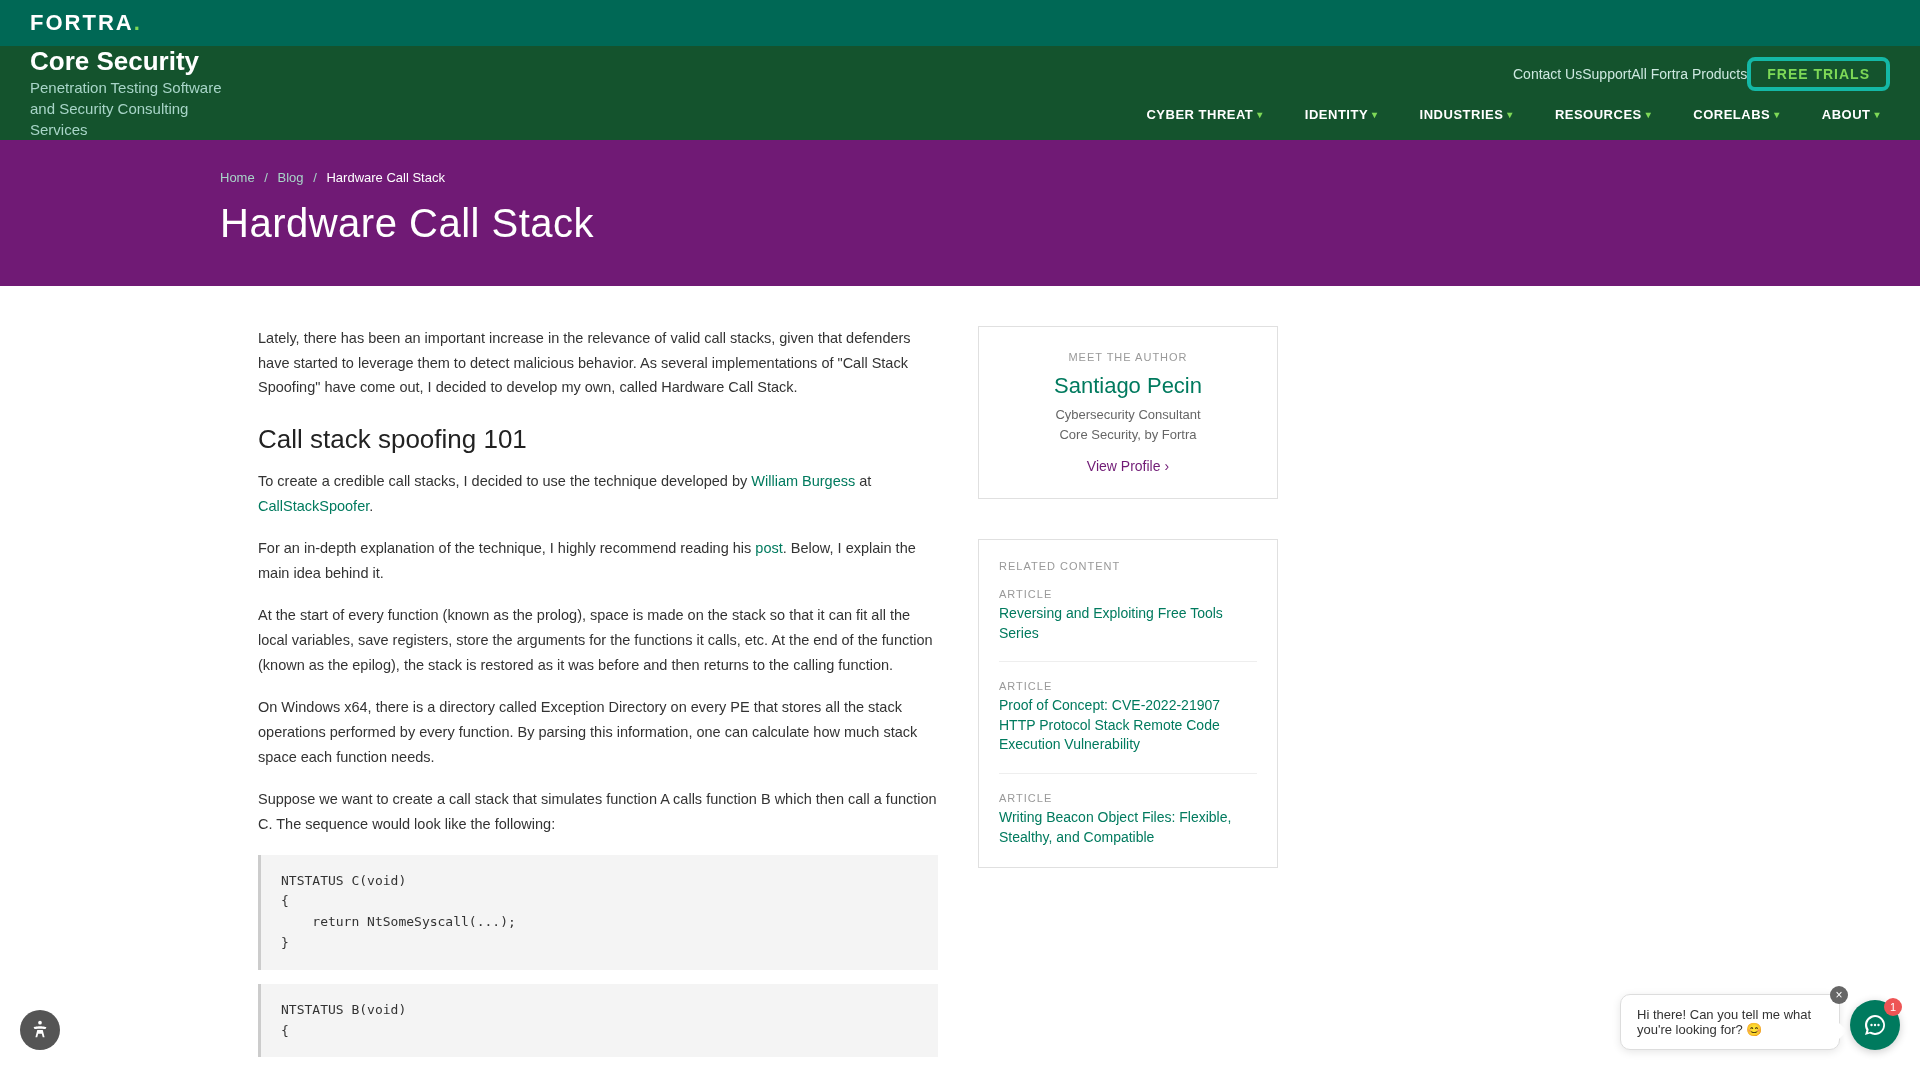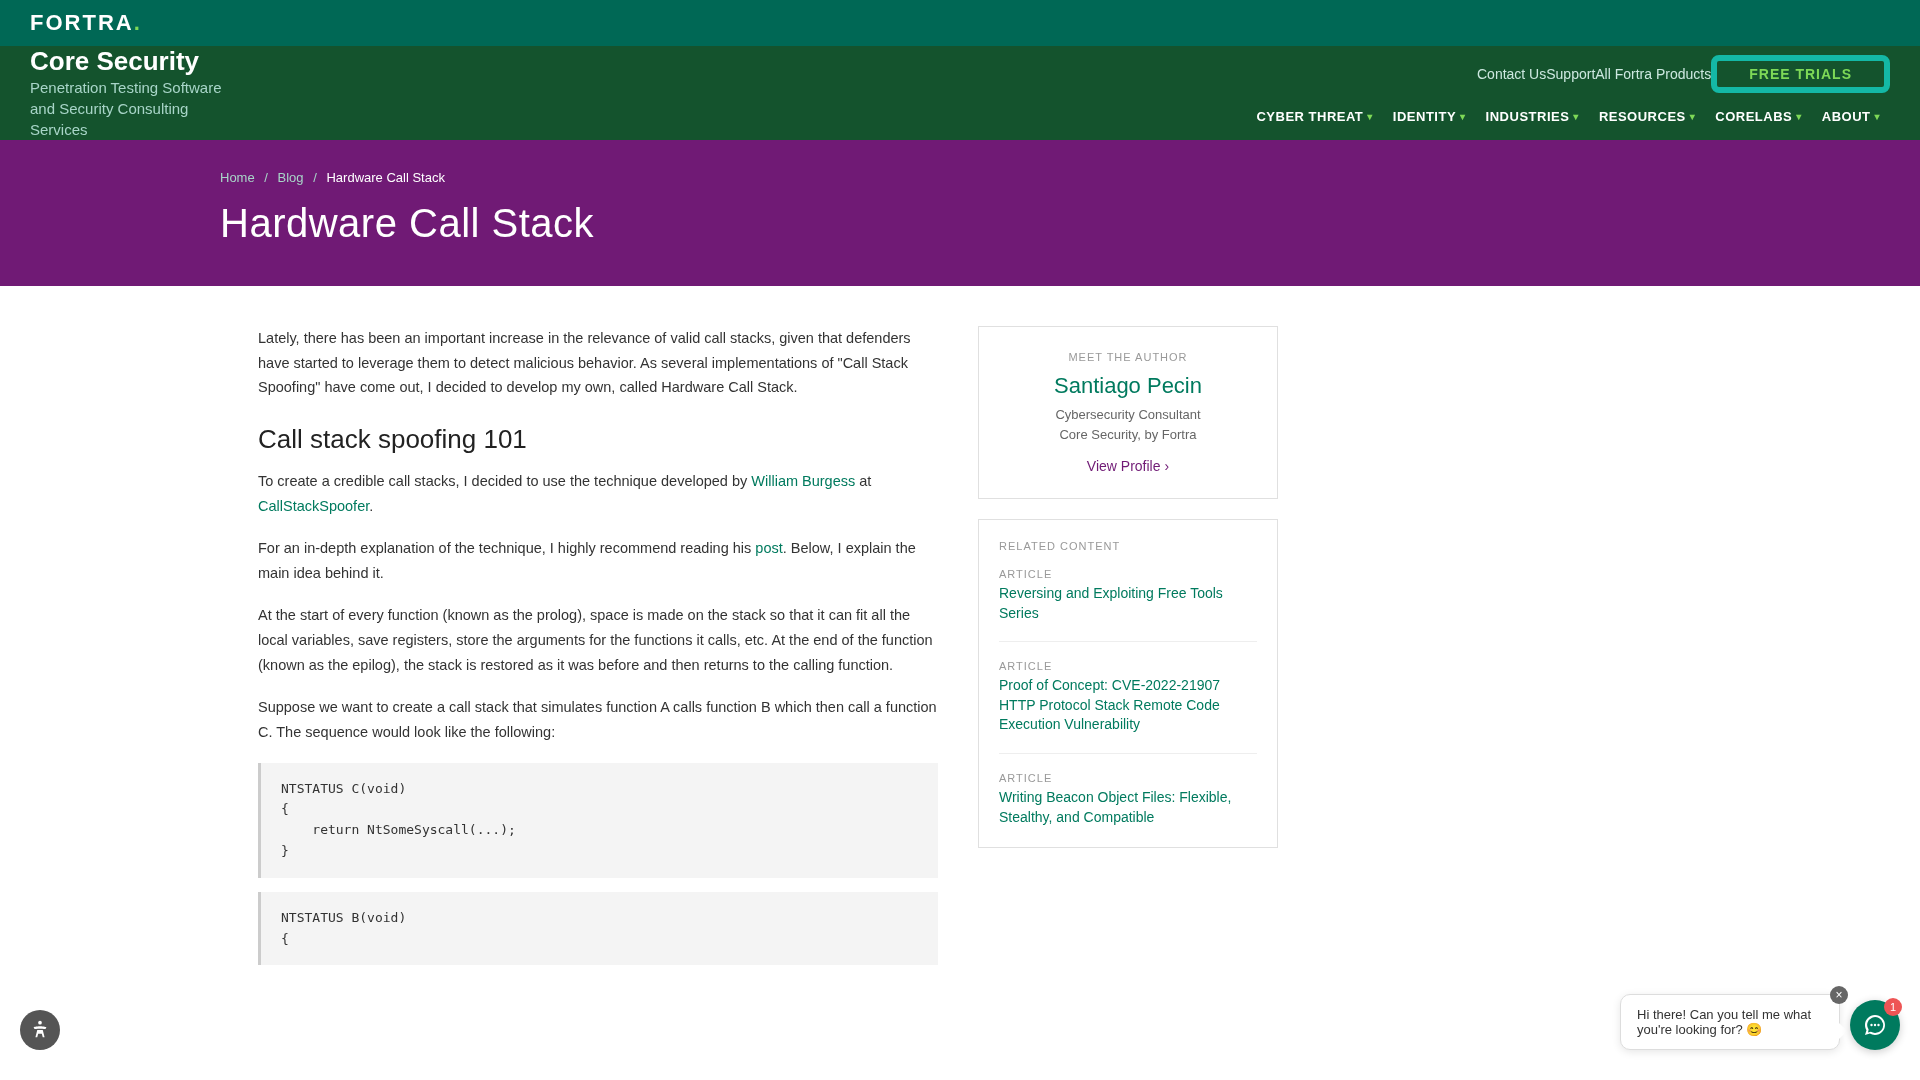--- a/index.html
+++ b/index.html
@@ -49,32 +49,32 @@
     .header-top-links {
       display: flex;
       align-items: center;
     }
     .header-top-links a {
       color: #cde8e0;
       text-decoration: none;
       font-size: 14px;
     }
     .free-trials-btn {
-      border: 6px solid #14b8a6;
+      border: 4px solid #14b8a6;
       color: #7ed957 !important;
-      padding: 5px 32px;
+      padding: 5px 16px;
       border-radius: 8px;
       font-size: 13px;
       font-weight: bold;
       letter-spacing: 1px;
     }
     .nav-links {
       display: flex;
       align-items: center;
-      gap: 0;
+      gap: 22px;
       text-align: right;
     }
     .nav-links .nav-item {
       color: #fff;
       text-decoration: none;
       font-size: 13px;
       padding: 8px 10px;
       display: flex;
       align-items: center;
       gap: 4px;
@@ -150,21 +150,21 @@
       border-left: 3px solid #ccc;
     }
 
     
     .sidebar {
       width: 300px;
       flex-shrink: 0;
     }
     .sidebar-card {
       border: 1px solid #e0e0e0;
-      margin-bottom: 20px;
+      margin-bottom: 40px;
       background: #fff;
     }
     .author-card {
       padding: 24px 20px;
       text-align: center;
     }
     .meet-author-label {
       font-size: 11px;
       color: #999;
       letter-spacing: 1px;
@@ -389,20 +389,21 @@
       at <a href="#">CallStackSpoofer</a>.
     </p>
 
     <p>
       For an in-depth explanation of the technique, I highly recommend reading his
       <a href="#">post</a>. Below, I explain the main idea behind it.
     </p>
 
     <p>At the start of every function (known as the prolog), space is made on the stack so that it can fit all the local variables, save registers, store the arguments for the functions it calls, etc. At the end of the function (known as the epilog), the stack is restored as it was before and then returns to the calling function.</p>
 
+    <p>On Windows x64, there is a directory called Exception Directory on every PE that stores all the stack operations performed by every function. By parsing this information, one can calculate how much stack space each function needs.</p>
 
     <p>Suppose we want to create a call stack that simulates function A calls function B which then call a function C. The sequence would look like the following:</p>
 
     <div class="code-block">
       <pre>NTSTATUS C(void)
 {
     return NtSomeSyscall(...);
 }</pre>
     </div>
 

